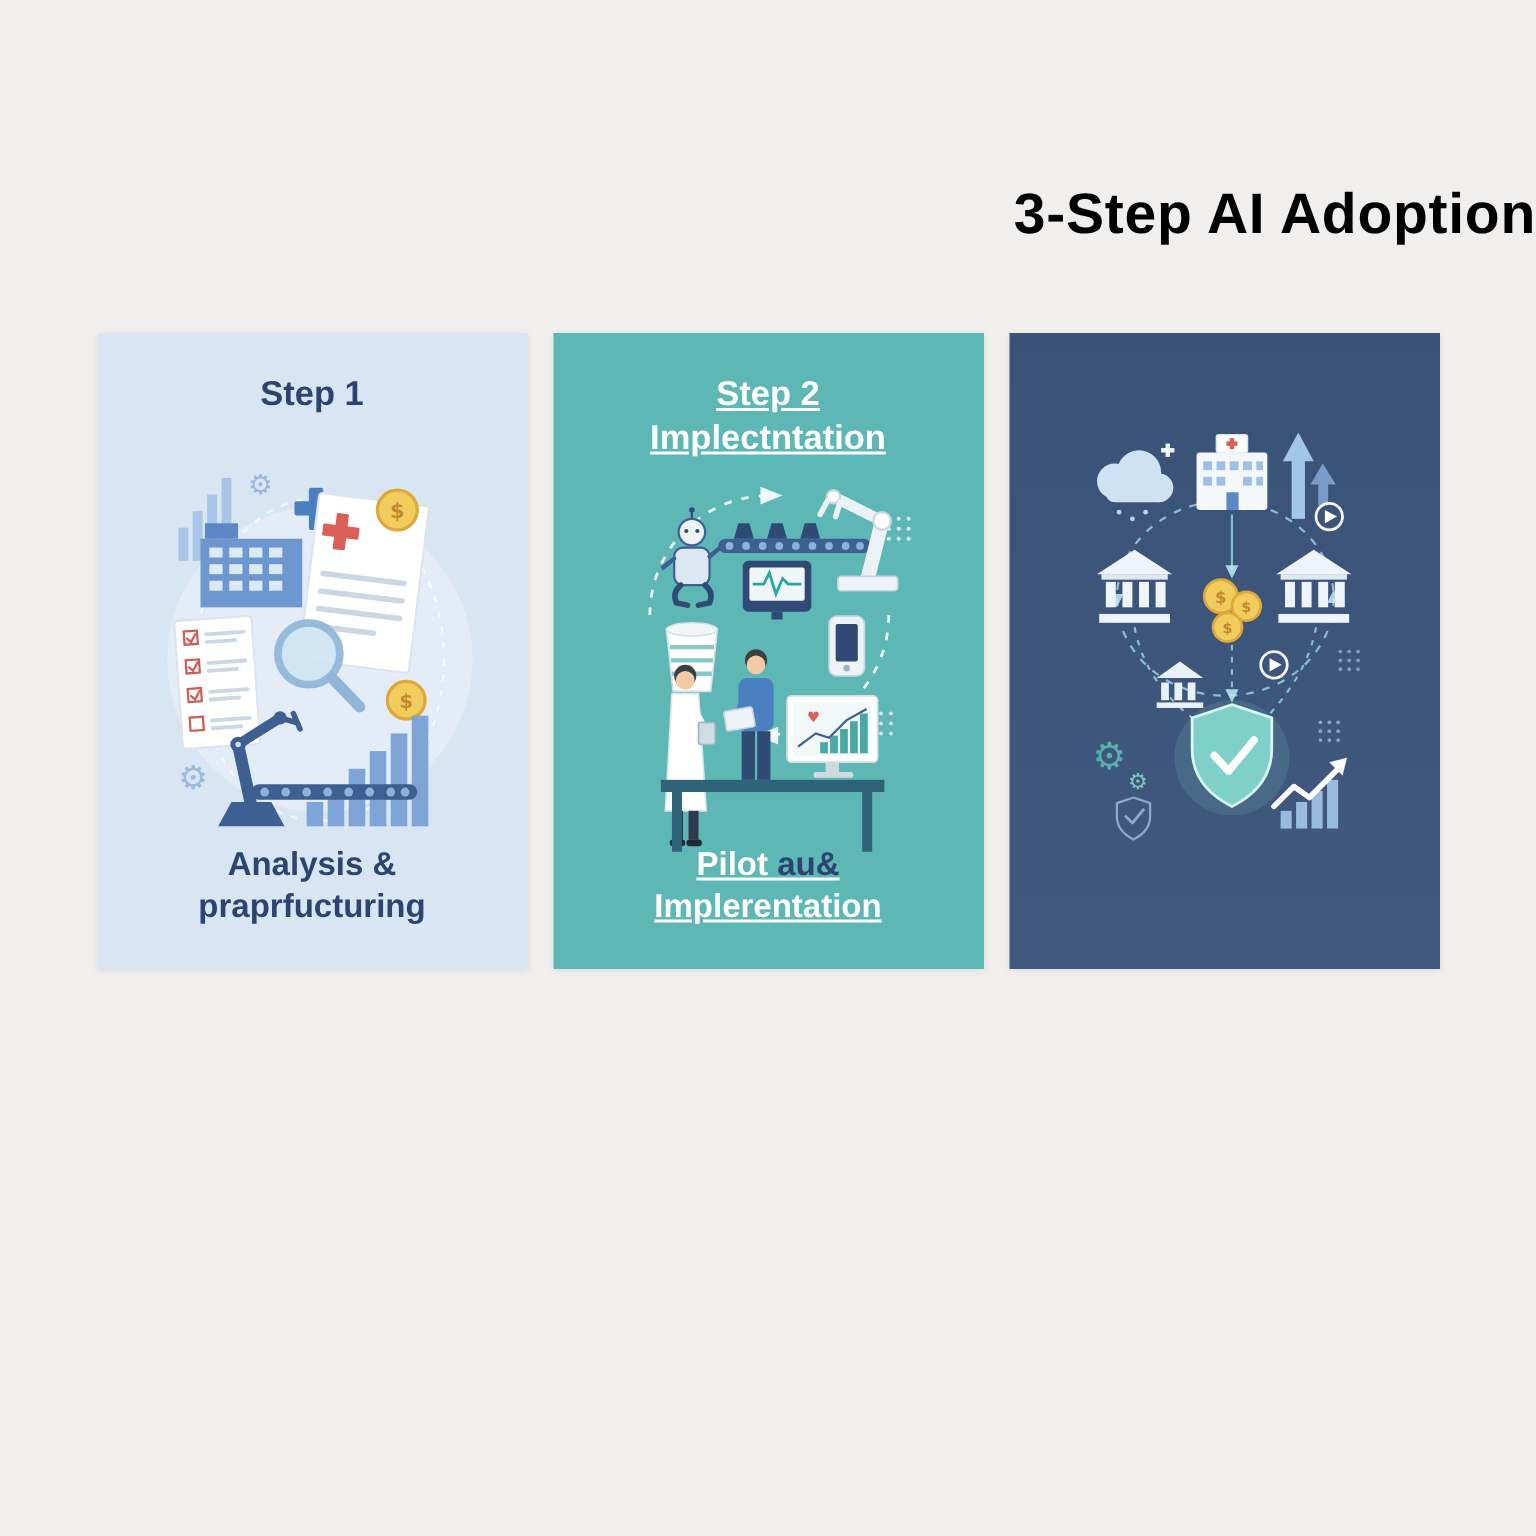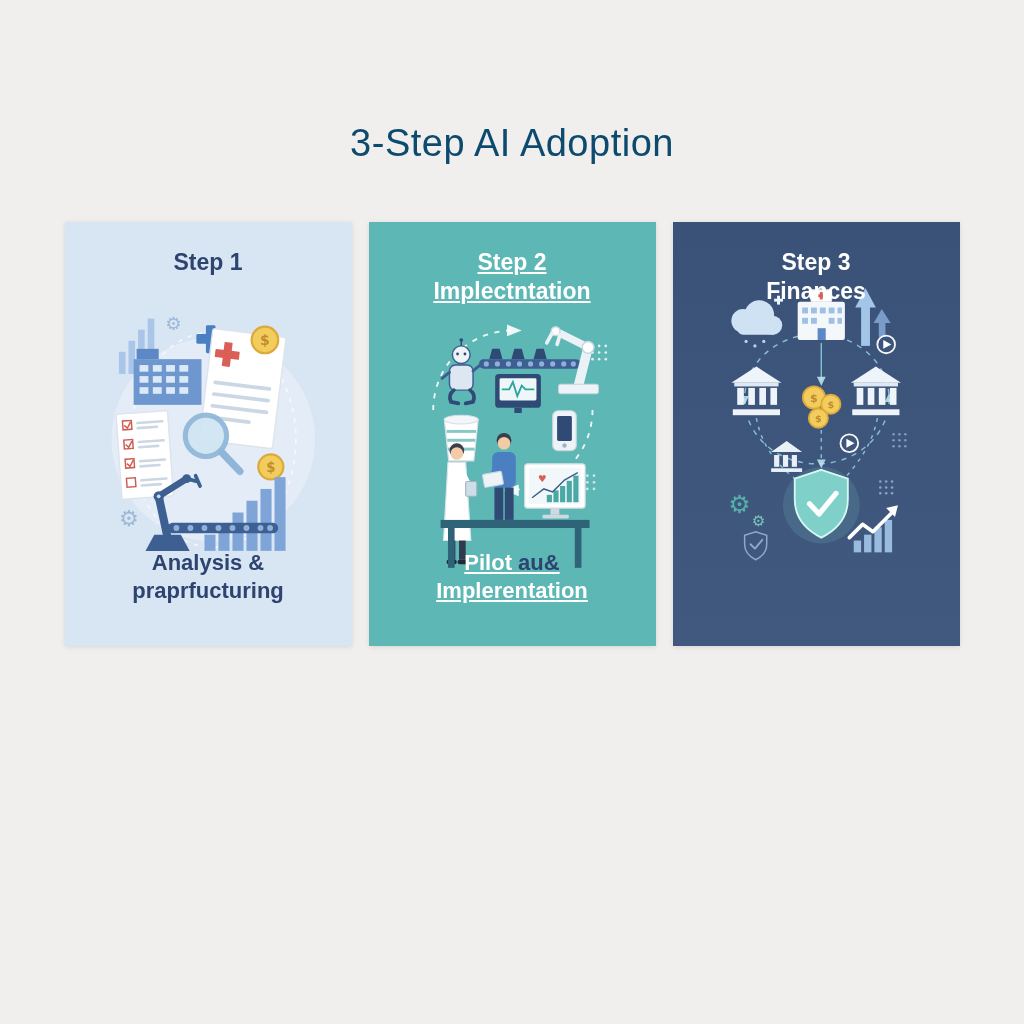--- a/index.html
+++ b/index.html
@@ -4,41 +4,41 @@
 <style>
   html, body { margin:0; padding:0; overflow:hidden; }
   body {
     width:1024px; height:1024px;
     background:#f0efed;
     font-family:"Liberation Sans", sans-serif;
   }
   .canvas { position:relative; width:1024px; height:1024px; }
   .title {
     position:absolute; top:97px; left:0; width:100%;
-    text-align:center; font-size:38px; font-weight:400;
-    color:#0c4a6e; letter-spacing:0.5px;
+    text-align:right; font-size:38px; font-weight:700;
+    color:#000000; letter-spacing:0.5px;
   }
   .panels {
     position:absolute; top:222px; left:0; width:100%;
     display:flex; justify-content:center; gap:17px;
   }
   .panel {
     position:relative; width:287px; height:424px;
     box-shadow:0 1px 5px rgba(0,0,0,0.10);
   }
   .panel-1 { background:#d8e6f4; }
   .panel-2 { background:#5db7b5; }
   .panel-3 { background:linear-gradient(180deg,#3a5278,#41597f); }
   .panel svg { position:absolute; inset:0; width:100%; height:100%; z-index:1; }
   .panel-heading {
     position:absolute; top:26px; left:0; width:100%; z-index:2;
     text-align:center; font-size:23px; font-weight:700; line-height:1.28;
   }
   .panel-caption {
-    position:absolute; bottom:40px; left:0; width:100%; z-index:2;
+    position:absolute; bottom:27px; left:0; width:100%; z-index:2;
     text-align:center; font-size:22px; font-weight:700; line-height:1.3;
   }
   .panel-1 .panel-heading, .panel-1 .panel-caption { color:#2e4470; }
   .panel-2 .panel-heading, .panel-2 .panel-caption { color:#ffffff;text-decoration:underline; }
   .panel-3 .panel-heading, .panel-3 .panel-caption { color:#ffffff; }
   .accent-dark { color:#2e4470;text-align:center; }
   svg text { font-family:"DejaVu Sans", sans-serif; }
 </style>
 </head>
 <body>
@@ -333,24 +333,20 @@
         </g>
       </svg>
 
       <div class="panel-caption">
         <div><span>Pilot </span><span class="accent-dark">au&amp;</span></div>
         <div>Implerentation</div>
       </div>
     </section>
 
     <section class="panel panel-3">
-      <div class="panel-heading">
-        <div>Step 3</div>
-        <div>Finances</div>
-      </div>
 
       <svg viewBox="0 0 287 575">
         <g stroke="#9fe0ee" fill="none" opacity="0.75">
           <ellipse cx="144" cy="240" rx="98" ry="88" stroke-width="2" stroke-dasharray="7 8"></ellipse>
           <line x1="150" y1="164" x2="150" y2="214" stroke-width="2"></line>
           <line x1="150" y1="282" x2="150" y2="326" stroke-width="2" stroke-dasharray="5 6"></line>
           <path d="M62 266 C70 310 100 340 126 356" stroke-width="2" stroke-dasharray="5 7"></path>
           <path d="M226 266 C218 310 188 340 174 356" stroke-width="2" stroke-dasharray="5 7"></path>
         </g>
         <g fill="#bfeaf2" opacity="0.85">

